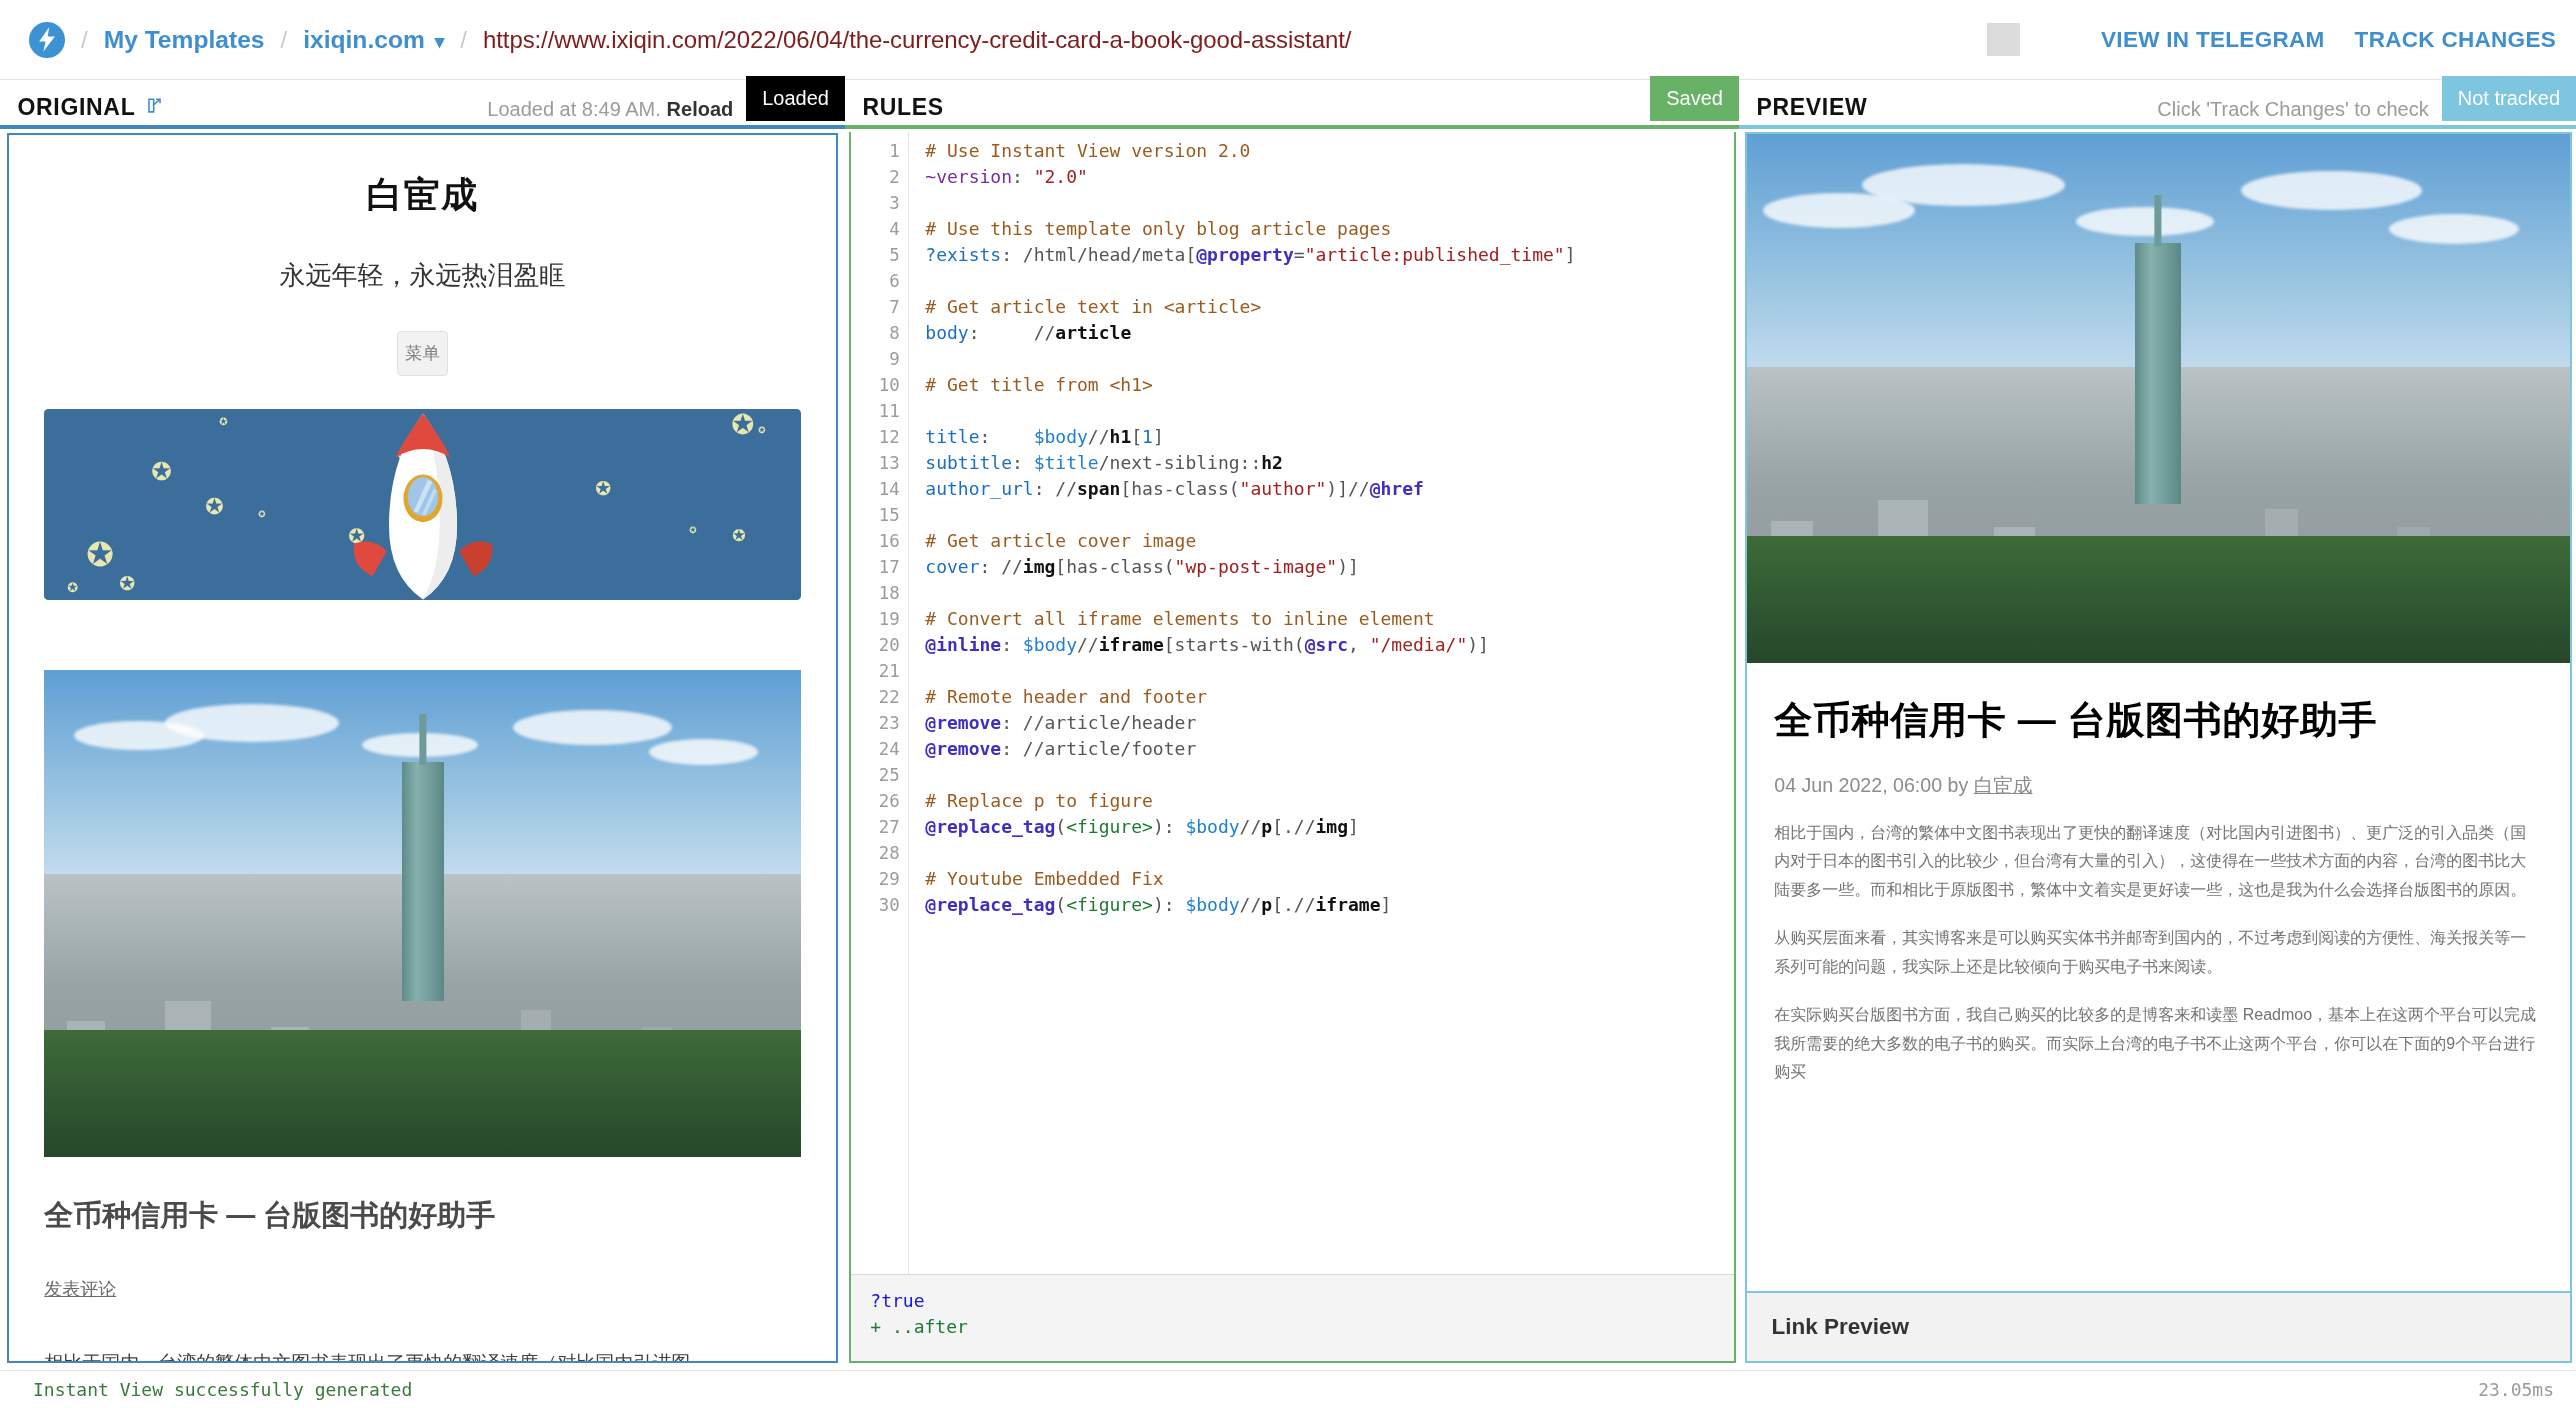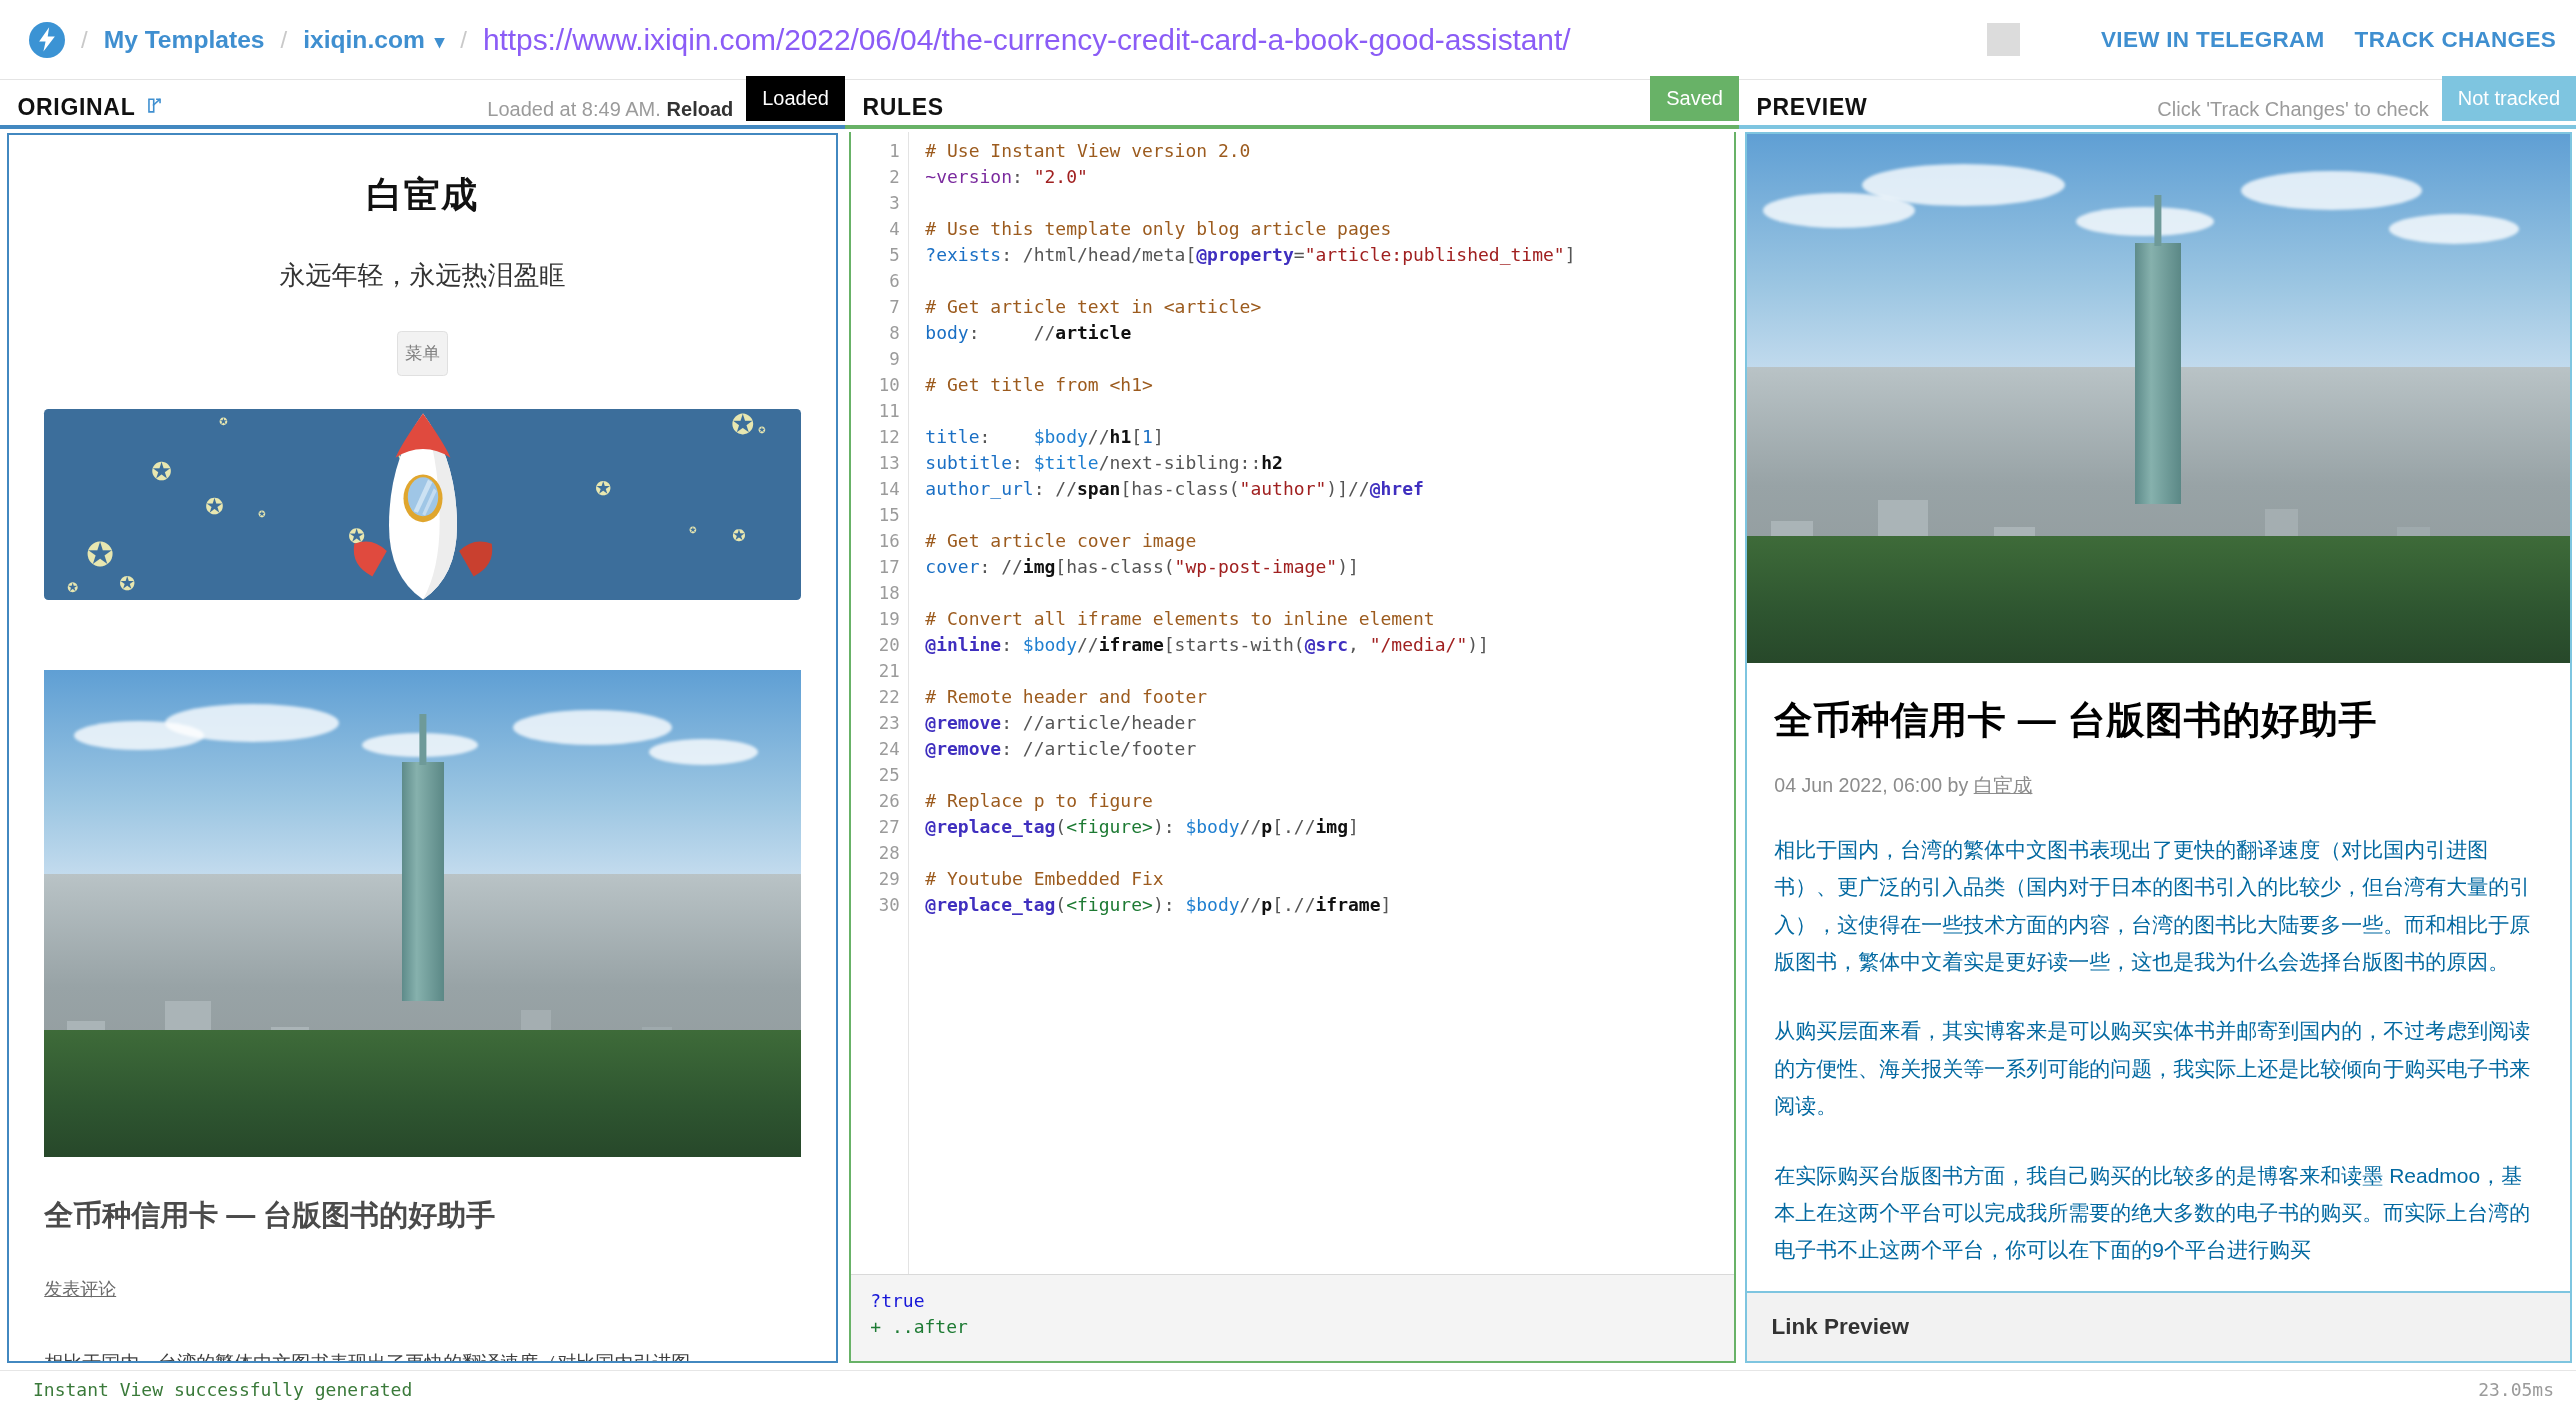--- a/index.html
+++ b/index.html
@@ -27,21 +27,21 @@
   .tg-logo svg { display:block; }
   .crumb-sep { color: #c9c9c9; font-size: 24px; margin: 0 16px; font-weight: 300; }
   .crumb-link {
     color: #3f8fd0; font-size: 24.6px; font-weight: bold;
     text-decoration: none; white-space: nowrap;
   }
   .crumb-caret {
     display:inline-block; margin-left: 10px; color:#3f8fd0; font-size: 19px;
   }
   .crumb-url {
-    color: #8b5cf6; font-size: 30px; white-space: nowrap; letter-spacing: -0.1px;
+    color: #7f1d1d; font-size: 24px; white-space: nowrap; letter-spacing: -0.1px;
   }
   .topbar-right {
     margin-left: auto; display: flex; align-items: center; gap: 0;
     padding-right: 20px;
   }
   .gray-box { width: 33px; height: 33px; background: #dcdcdc; margin-right: 51px; }
   .top-action {
     color: #3f8fd0; font-size: 22.5px; font-weight: bold; letter-spacing: 0.3px;
     white-space: nowrap; text-decoration: none; margin-left: 30px;
   }
@@ -198,21 +198,21 @@
     display: flex; flex-direction: column;
   }
   .prev-photo { position: relative; height: 529px; flex: none; overflow: hidden; }
   .prev-content { flex: 1; padding: 0 27.5px; overflow: hidden; }
   .prev-title {
     font-size: 38px; font-weight: bold; color: #000; margin-top: 32px; letter-spacing: 0.7px;
   }
   .prev-meta { font-size: 19.6px; color: #8c8c8c; margin-top: 26px; }
   .prev-meta a { color: #8c8c8c; text-decoration: underline; }
   .prev-para {
-    font-size: 21px; color: #0369a1; line-height: 1.78; margin-top: 32px;
+    font-size: 16px; color: #737373; line-height: 1.78; margin-top: 20px;
   }
   .link-preview-bar {
     flex: none; height: 70px; background: #f2f2f2;
     border-top: 2.9px solid #7ec5e0;
     display: flex; align-items: center; padding-left: 24.6px;
     font-size: 22.5px; font-weight: bold; color: #333;
   }
 
   
   .statusbar {

